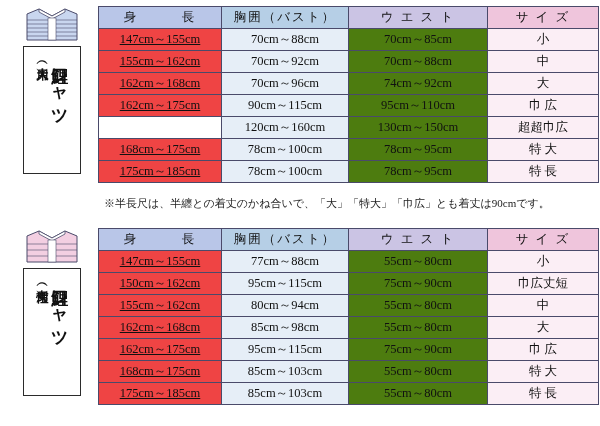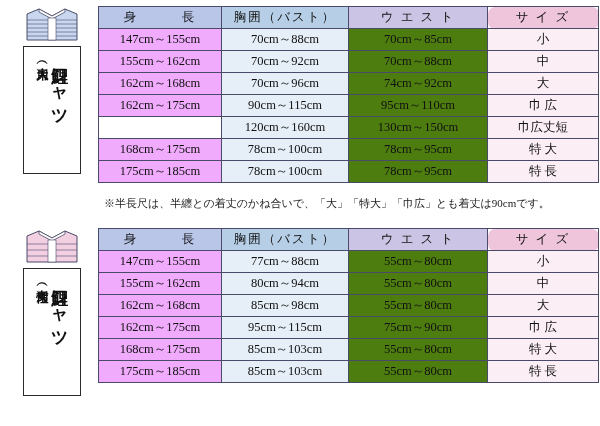--- a/index.html
+++ b/index.html
@@ -88,29 +88,29 @@
     white-space: nowrap;
   }
   table.spec thead th {
     font-weight: normal;
     font-size: 12.5px;
     letter-spacing: 2px;
   }
   .c1 { width: 122px; margin-left: 41px; }
   .c2 { width: 126px; margin-top: 48px; }
   .c3 { width: 138px; }
-  .c4 { width: 110px; border-radius: 7px; }
+  .c4 { width: 110px; }
 
   
   .h1 { background: #b9c6e8; }
   .h2 { background: #b6cfe6; }
   .h3 { background: #cbc4e4; }
   .h4 { background: #efc5dc; }
   
-  .b1 { background: #f0abfc; }
+  .b1 { background: #ef4444; text-decoration: underline; }
   .b2 { background: #e6eef7; }
   .b3 { background: #4d7c0f; }
   .b4 { background: #fbeef5; }
   .empty { background: #ffffff; border-left-color: #4a4a6a; }
 
   .note {
     position: absolute;
     font-family: "Liberation Serif", serif;
     font-size: 11px;
     color: #222;
@@ -174,21 +174,21 @@
         <tr>
           <td class="b1">162cm～175cm</td>
           <td class="b2">90cm～115cm</td>
           <td class="b3">95cm～110cm</td>
           <td class="b4">巾 広</td>
         </tr>
         <tr>
           <td class="empty"></td>
           <td class="b2">120cm～160cm</td>
           <td class="b3">130cm～150cm</td>
-          <td class="b4">巾広丈短</td>
+          <td class="b4">超超巾広</td>
         </tr>
         <tr>
           <td class="b1">168cm～175cm</td>
           <td class="b2">78cm～100cm</td>
           <td class="b3">78cm～95cm</td>
           <td class="b4">特 大</td>
         </tr>
         <tr>
           <td class="b1">175cm～185cm</td>
           <td class="b2">78cm～100cm</td>
@@ -230,20 +230,26 @@
         </tr>
       </thead>
       <tbody>
         <tr>
           <td class="b1">147cm～155cm</td>
           <td class="b2">77cm～88cm</td>
           <td class="b3">55cm～80cm</td>
           <td class="b4">小</td>
         </tr>
         <tr>
+          <td class="b1">150cm～162cm</td>
+          <td class="b2">95cm～115cm</td>
+          <td class="b3">75cm～90cm</td>
+          <td class="b4">巾広丈短</td>
+        </tr>
+        <tr>
           <td class="b1">155cm～162cm</td>
           <td class="b2">80cm～94cm</td>
           <td class="b3">55cm～80cm</td>
           <td class="b4">中</td>
         </tr>
         <tr>
           <td class="b1">162cm～168cm</td>
           <td class="b2">85cm～98cm</td>
           <td class="b3">55cm～80cm</td>
           <td class="b4">大</td>

